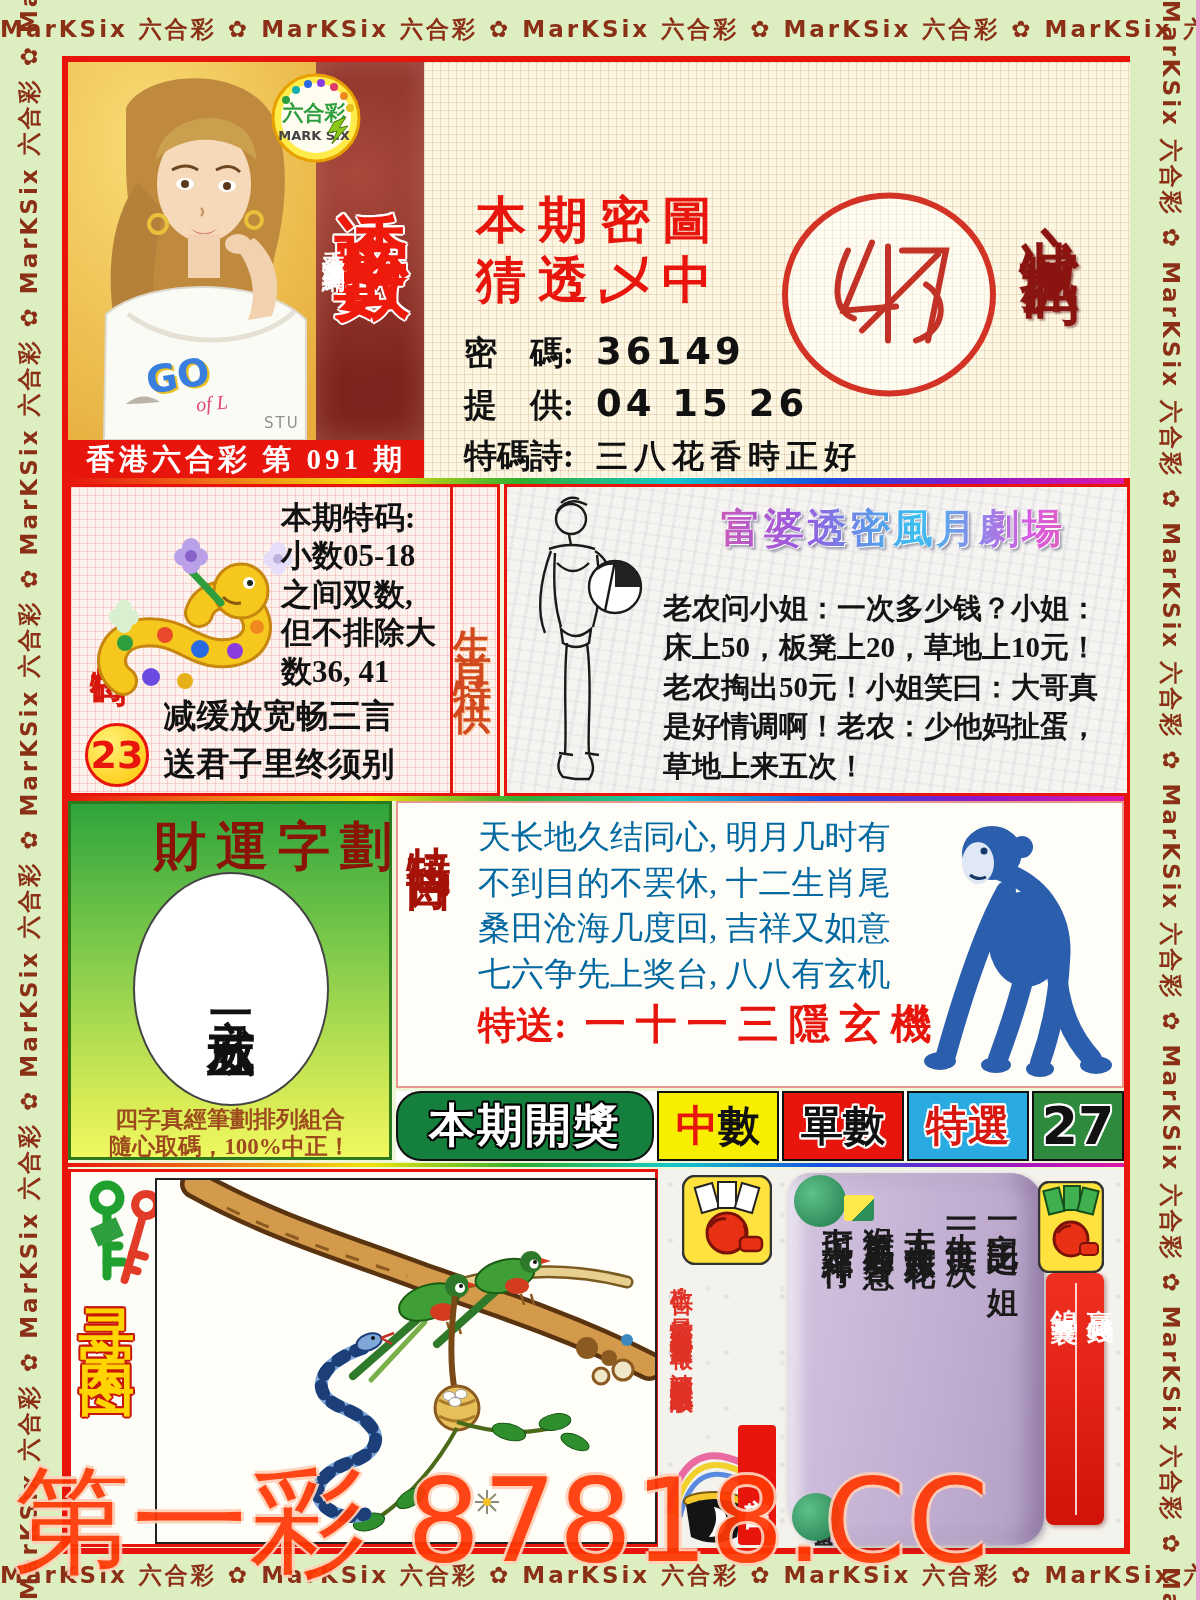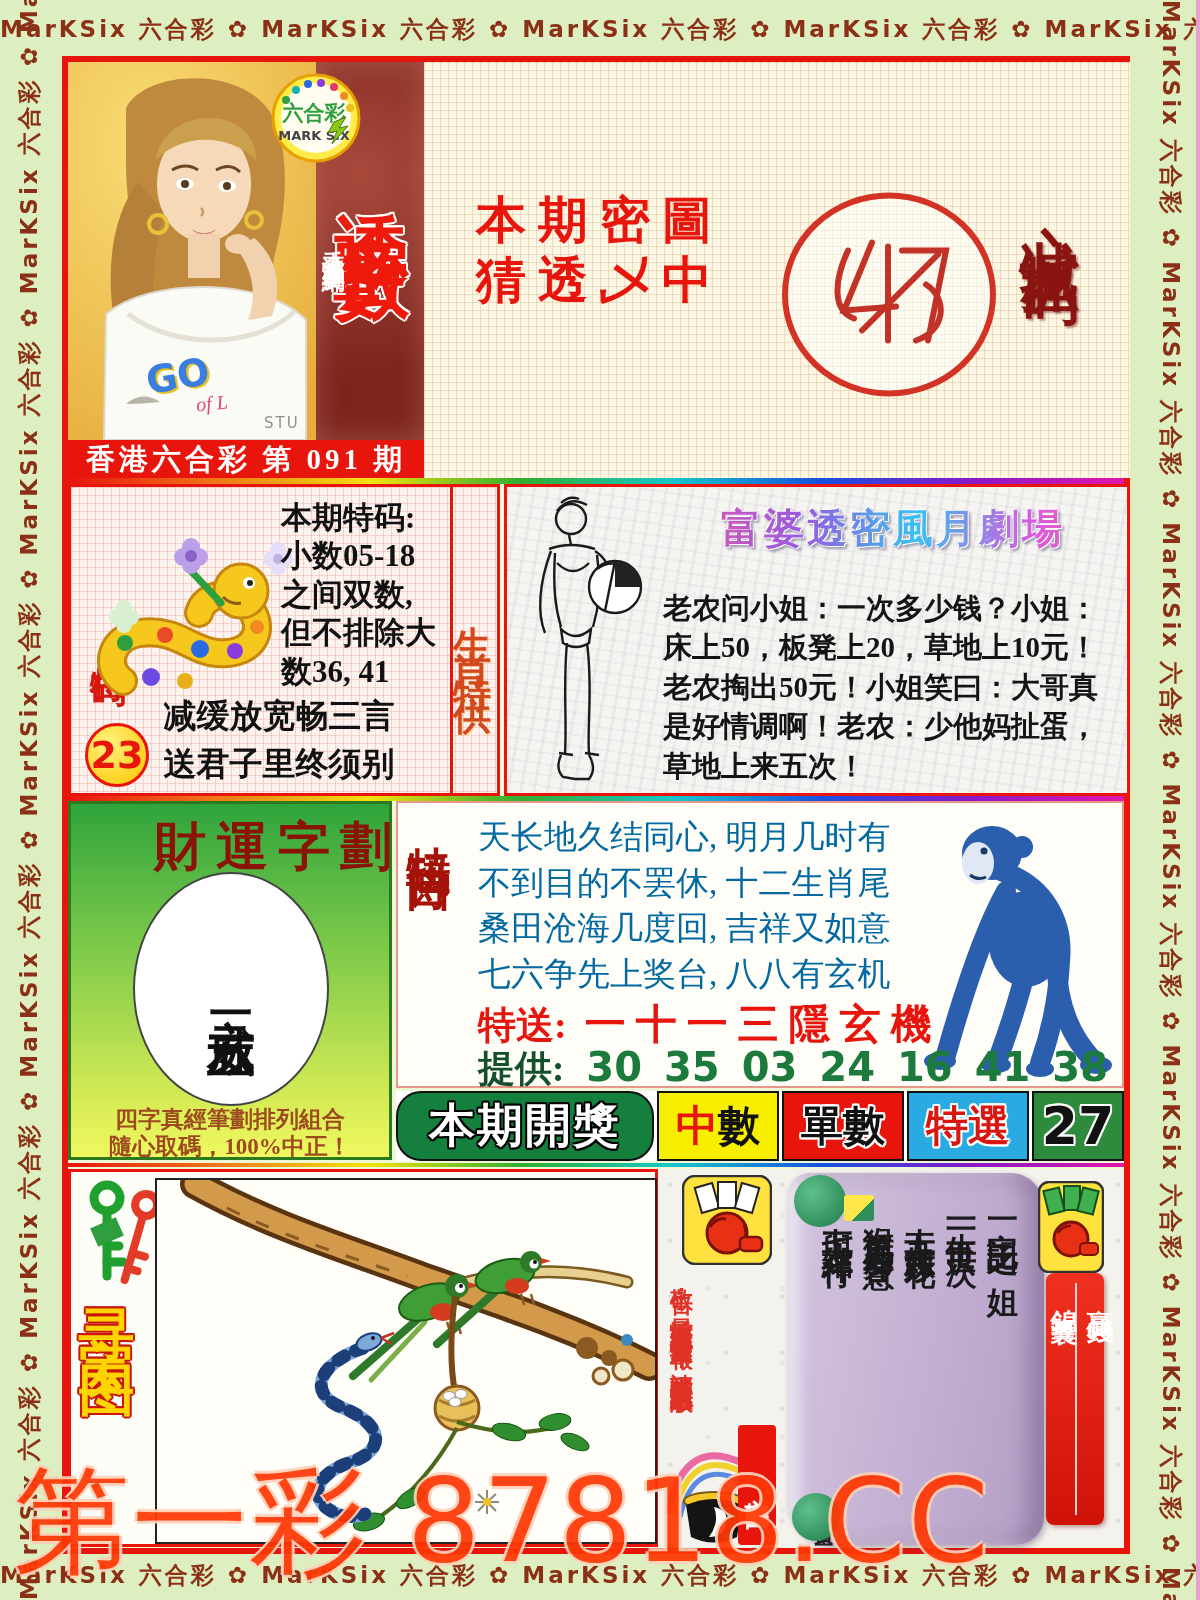--- a/index.html
+++ b/index.html
@@ -173,20 +173,34 @@
     <div class="abs" id="issue-bar">香港六合彩 第 091 期</div>
     <div class="abs sans" id="shirt-t0">GO</div>
     <div class="abs" id="shirt-t1">of L</div>
     <div class="abs sans" id="shirt-t2">STU</div>
   </div>
 
   <div class="abs grid-cream" id="secret-box">
     <div class="abs" id="slogan">
       <div>本期密圖</div>
       <div>猜透乄中</div>
+    </div>
+    <div class="abs" id="info">
+      <div class="info-row">
+        <span class="info-label">密　碼:</span>
+        <span class="info-value">36149</span>
+      </div>
+      <div class="info-row">
+        <span class="info-label">提　供:</span>
+        <span class="info-value">04 15 26</span>
+      </div>
+      <div class="info-row">
+        <span class="info-label">特碼詩:</span>
+        <span class="info-value cn">三八花香時正好</span>
+      </div>
     </div>
     <svg class="abs" id="circle-seal" width="230" height="220" viewBox="0 0 230 215">
       <ellipse cx="113" cy="106" rx="104" ry="99" fill="rgba(255,255,255,.5)" stroke="#d23325" stroke-width="6"></ellipse>
       <g stroke="#c23227" stroke-width="6" fill="none" stroke-linecap="round">
         <path d="M72,62 C58,92 56,122 78,130"></path>
         <path d="M96,54 L68,122 L120,118"></path>
         <path d="M112,58 L112,152"></path>
         <path d="M86,142 L162,66"></path>
         <path d="M126,62 L170,62 L152,152"></path>
         <path d="M150,96 C172,110 170,142 140,152"></path>
@@ -307,23 +321,20 @@
       <path d="M64,66 q8,6 16,2" stroke="#1a3a6a" stroke-width="3" fill="none"></path>
       <ellipse cx="34" cy="252" rx="16" ry="9" fill="#2b5fae"></ellipse>
       <ellipse cx="90" cy="256" rx="15" ry="8" fill="#2b5fae"></ellipse>
       <ellipse cx="190" cy="256" rx="16" ry="9" fill="#2b5fae"></ellipse>
       <ellipse cx="134" cy="260" rx="14" ry="8" fill="#2b5fae"></ellipse>
     </svg>
     <div class="abs" id="p-gift">
       <span class="glabel">特送:</span>
       <span class="gval">一十一三隱玄機</span>
     </div>
-    <div class="abs" id="p-prov">
-      <span class="plabel">提供:</span><span><span class="li">30</span><span class="li">35</span><span class="li">03</span><span class="li">24</span><span class="li">16</span><span class="li">41</span><span class="li">38</span></span>
-    </div>
   </div>
 
   <div class="abs" id="strip">
     <div class="cell o-black" id="cell-open">本期開獎</div>
     <div class="cell" id="cell-mid">
         <span class="li">中</span>
         <span class="li">數</span>
       </div>
     <div class="cell o-white" id="cell-odd">單數</div>
     <div class="cell o-white" id="cell-spl">特選</div>

